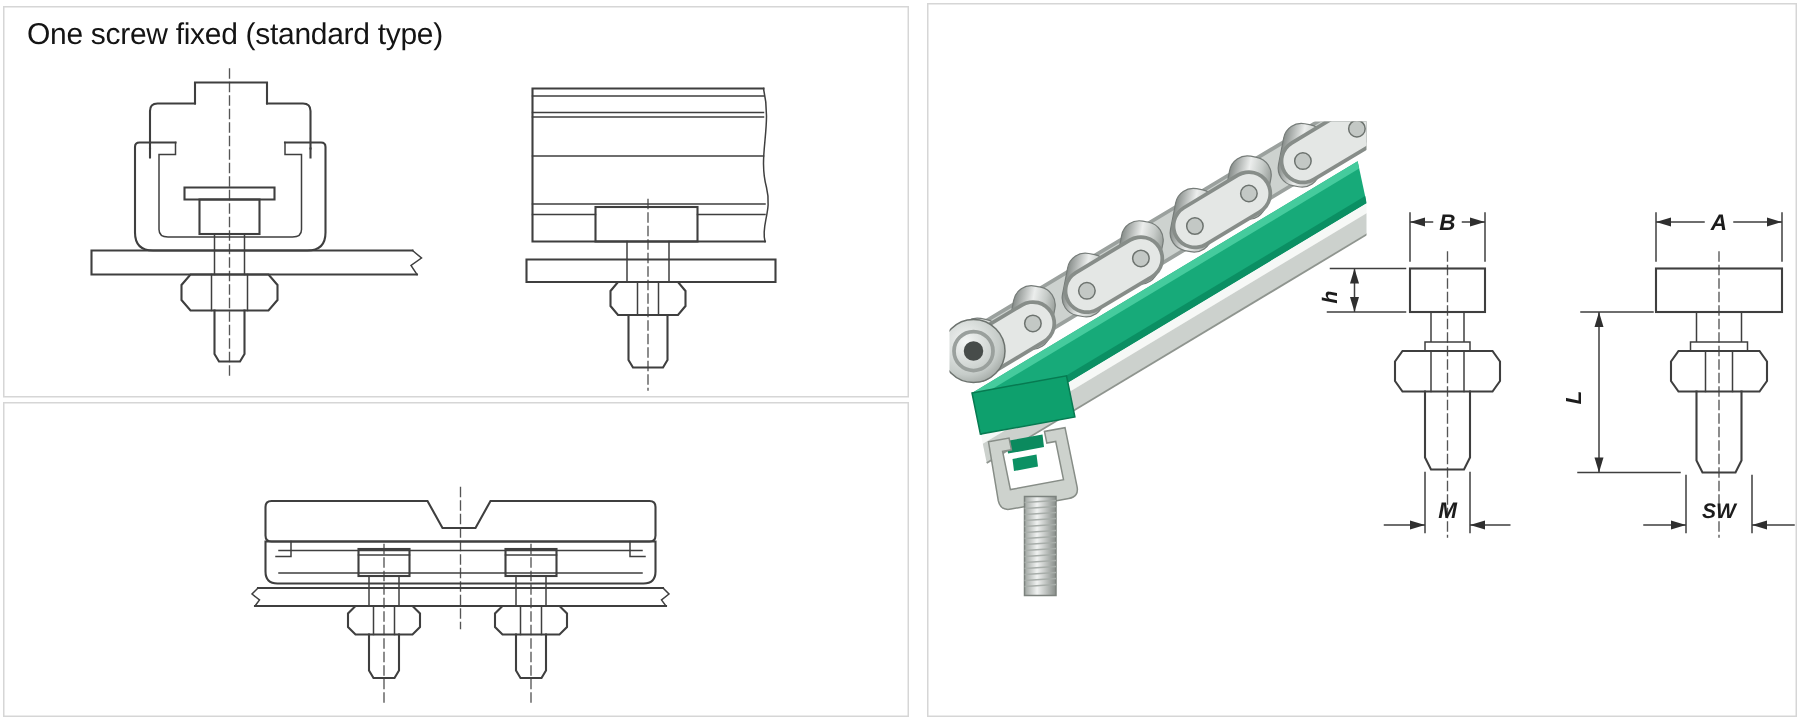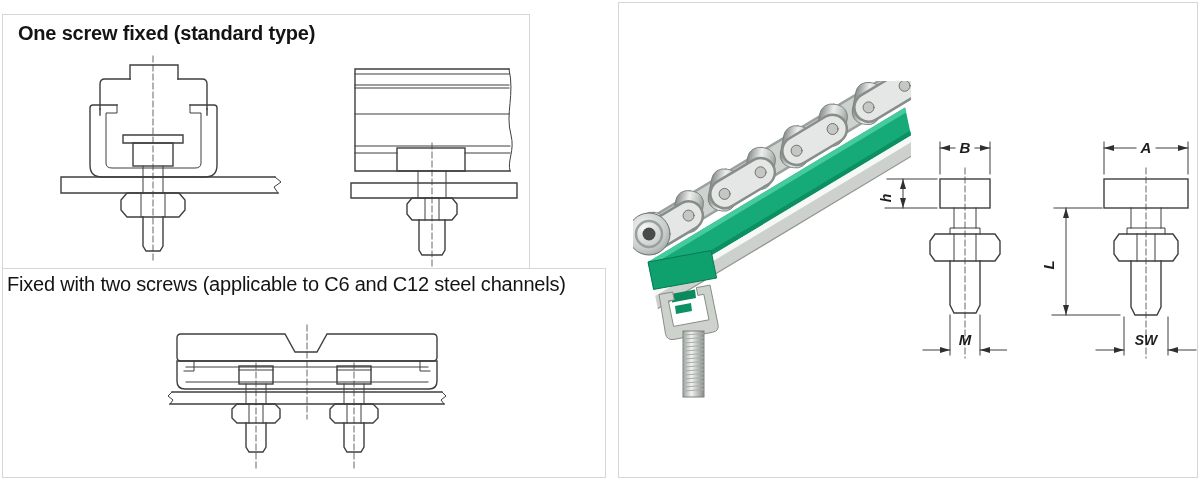--- a/index.html
+++ b/index.html
@@ -4,21 +4,21 @@
 <style>
   html,body{margin:0;padding:0;}
   body{
     width:1200px;height:480px;position:relative;background:#ffffff;
     font-family:"Liberation Sans", sans-serif;overflow:hidden;
   }
   .panel{
     position:absolute;background:#fff;border:1.5px solid #d6d6d6;
     box-sizing:border-box;
   }
-  #panel-one-screw{left:2px;top:14px;width:528px;height:261px;font-weight:bold;}
+  #panel-one-screw{left:2px;top:4px;width:604px;height:261px;}
   #panel-two-screws{left:2px;top:268px;width:604px;height:210px;}
   #panel-product{left:618px;top:2px;width:580px;height:476px;}
   .panel-title{
     position:absolute;font-size:20px;color:#141414;letter-spacing:-0.2px;
     white-space:nowrap;
   }
   #panel-one-screw .panel-title{left:15px;top:7px;}
   #panel-two-screws .panel-title{left:4px;top:4px;}
   svg{position:absolute;display:block;}
   .tech line,.tech path,.tech rect{stroke:#3f3f3f;stroke-width:1.4;fill:none;stroke-linecap:square;}
@@ -73,21 +73,20 @@
     <path d="M2,118 H168 M2,133 H168 M2,118 V133 M168,118 V133"></path>
 
     <path d="M63,133 H103 L108,139 V149 L103,155 H63 L58,149 V139 Z"></path>
     <path class="thin" d="M76,133 V155 M90,133 V155"></path>
 
     <path d="M70,155 V185 L73,190 H93 L96,185 V155"></path>
   </svg>
 </div>
 
 <div class="panel" id="panel-two-screws">
-  <div class="panel-title">Fixed with two screws (applicable  to C6 and C12 steel channels)</div>
 
   <svg class="tech" style="left:161px;top:50px;" width="290" height="158" viewBox="0 0 290 158">
     <path class="cl" d="M143,6 V100 M92,44 V150 M190,44 V150"></path>
 
     <path d="M17,15 H121 L131,33 H153 L163,15 H269 Q273,15 273,19 V38 Q273,42 269,42 H17 Q13,42 13,38 V19 Q13,15 17,15 Z"></path>
 
     <path d="M13,42 H273 V62 Q273,70 265,70 H21 Q13,70 13,62 Z"></path>
     <path class="thin" d="M22,48 H264 M22,63 H264 M30,42 V52 H20 M256,42 V52 H266"></path>
 
     <rect x="75" y="47" width="34" height="18"></rect>

